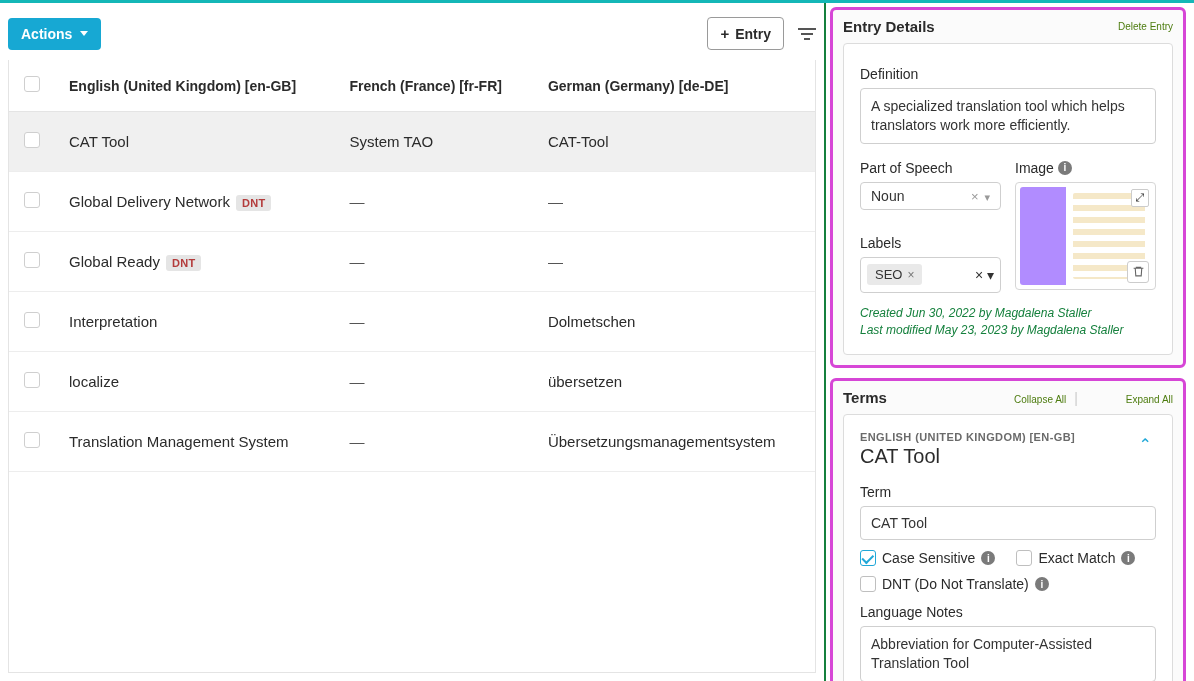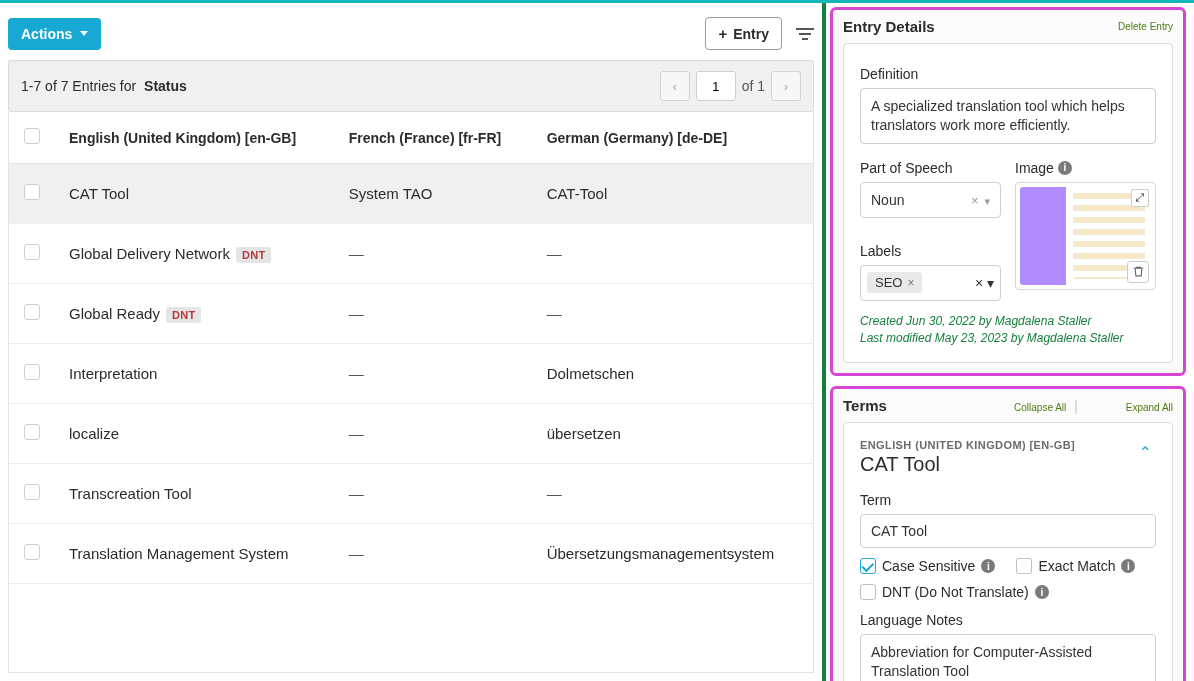--- a/index.html
+++ b/index.html
@@ -14,21 +14,21 @@
     display: flex;
     width: 1194px;
     height: 678px;
   }
   
   .left {
     flex: 1;
     padding: 8px;
     display: flex;
     flex-direction: column;
-    border-right: 4px solid #15803d;
+    border-right: 2px solid #15803d;
   }
   .toolbar {
     display: flex;
     align-items: center;
     justify-content: space-between;
     padding: 6px 0 10px 0;
   }
   .btn {
     display: inline-flex;
     align-items: center;
@@ -213,21 +213,21 @@
     padding: 8px 10px;
     font-size: 14px;
     color: #333;
     background:#fff;
   }
   .def-box { min-height: 50px; line-height:1.35; }
   .row2 { display:flex; gap:14px; }
   .row2 > div { flex:1; }
   .select-box {
     display:flex; align-items:center; justify-content:space-between;
-    height:36px;
+    height:28px;
   }
   .select-box .x { color:#999; font-size:13px; margin-right:2px; }
   .select-box .dd { color:#999; font-size:11px; }
   .tag-box { display:flex; align-items:center; gap:6px; height:36px; padding:4px 6px;}
   .tag {
     background:#e9e9e9; border-radius:3px; padding:3px 8px;
     font-size:13px; display:inline-flex; align-items:center; gap:5px;
   }
   .tag .x { color:#777; font-size:12px; cursor:pointer; }
   .img-box {
@@ -308,32 +308,20 @@
           <span>Entry</span>
         </button>
         <span class="filter-icon">
           <span></span>
             <span></span>
             <span></span>
         </span>
       </div>
     </div>
 
-    <div class="status-bar">
-      <div>
-        <span>1-7 of 7 Entries for</span>
-        <b style="margin-left:4px;">Status</b>
-      </div>
-      <div class="pager">
-        <button>‹</button>
-        <input class="page-input" value="1" style="">
-        <span class="of">of 1</span>
-        <button>›</button>
-      </div>
-    </div>
 
     <div class="grid">
       <table>
         <thead>
           <tr>
             <th class="col-check"><span class="chk"></span></th>
             <th>English (United Kingdom) [en-GB]</th>
             <th>French (France) [fr-FR]</th>
             <th>German (Germany) [de-DE]</th>
           </tr>
@@ -361,26 +349,20 @@
               <td class="col-check"><span class="chk"></span></td>
               <td>Interpretation</td>
               <td><span class="dash">—</span></td>
               <td>Dolmetschen</td>
             </tr>
             <tr>
               <td class="col-check"><span class="chk"></span></td>
               <td>localize</td>
               <td><span class="dash">—</span></td>
               <td>übersetzen</td>
-            </tr>
-            <tr>
-              <td class="col-check"><span class="chk"></span></td>
-              <td>Transcreation Tool</td>
-              <td><span class="dash">—</span></td>
-              <td><span class="dash">—</span></td>
             </tr>
             <tr>
               <td class="col-check"><span class="chk"></span></td>
               <td>Translation Management System</td>
               <td><span class="dash">—</span></td>
               <td>Übersetzungsmanagementsystem</td>
             </tr>
           </tbody>
       </table>
     </div>

